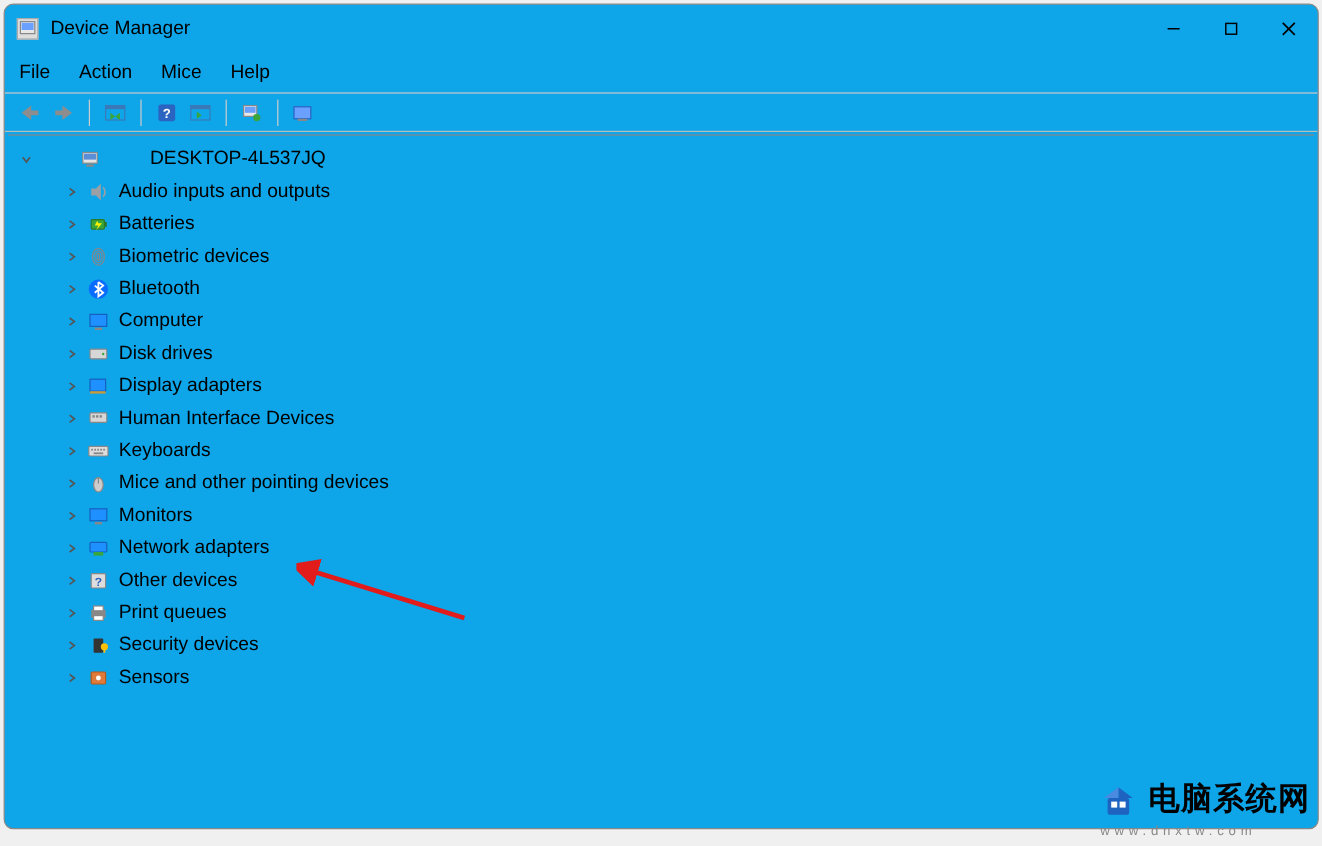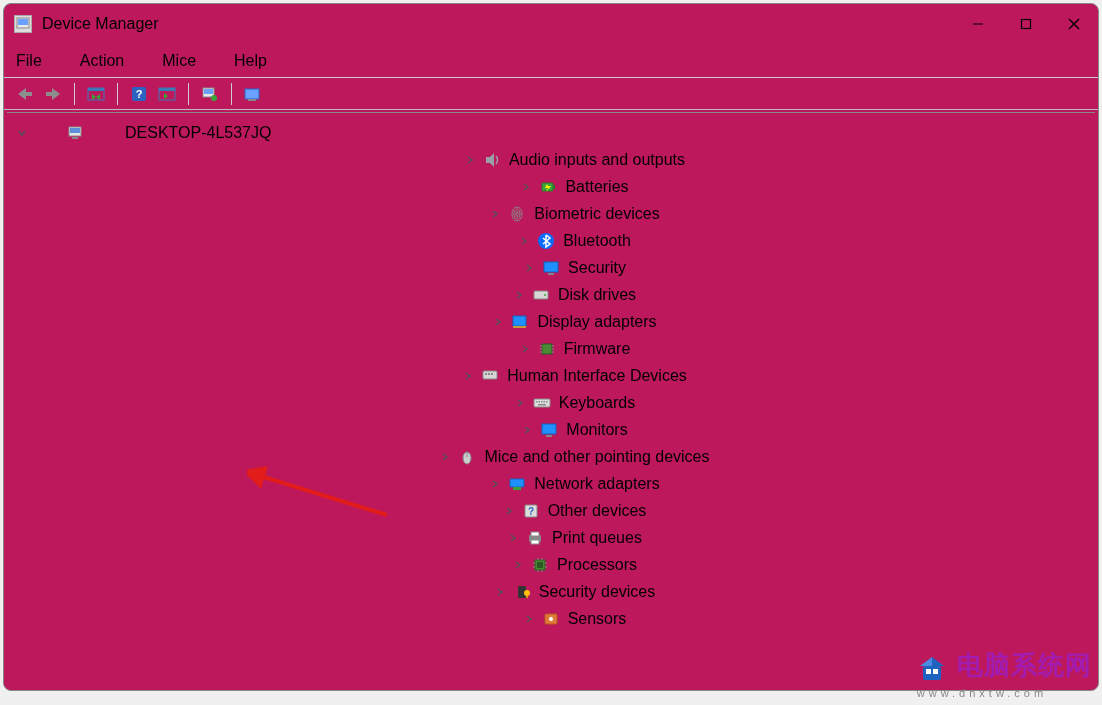--- a/index.html
+++ b/index.html
@@ -1,45 +1,45 @@
 <!DOCTYPE html>
 <html><head>
 <meta charset="utf-8">
 <style>
 * { margin: 0; padding: 0; box-sizing: border-box; }
 body { font-family: "Segoe UI", Tahoma, sans-serif; font-size: 15px; background: #f0f0f0; width: 1102px; height: 705px; overflow: hidden; position: relative; }
-.window { position: absolute; top: 3px; left: 3px; right: 3px; bottom: 14px; background: #be185d; border: 1px solid #888; border-radius: 8px; display: flex; flex-direction: column; overflow: hidden; }
+.window { position: absolute; top: 3px; left: 3px; right: 3px; bottom: 14px; background: #0ea5e9; border: 1px solid #888; border-radius: 8px; display: flex; flex-direction: column; overflow: hidden; }
 .titlebar { height: 40px; display: flex; align-items: center; padding: 0 0 0 10px; }
 .titlebar .app-icon { width: 18px; height: 18px; background: #ddd; border: 1px solid #aaa; margin-right: 10px; display:flex; align-items:center; justify-content:center;}
 .titlebar .title { flex: 0 0 auto; font-size: 16px; }
 .titlebar .spacer { flex: 1; }
 .winbtn { width: 48px; height: 40px; display: flex; align-items: center; justify-content: center; }
 .winbtn svg { width: 12px; height: 12px; }
-.menubar { height: 34px; display: flex; align-items: center; padding: 0 12px; gap: 38px; font-size: 16px; border-bottom: 1px solid #ccc; text-align: center; }
+.menubar { height: 34px; display: flex; align-items: center; padding: 0 12px; gap: 24px; font-size: 16px; border-bottom: 1px solid #ccc; text-align: center; }
 .menubar span { cursor: default; }
 .toolbar { height: 32px; display: flex; align-items: center; padding: 2px 8px; border-bottom: 1px solid #bbb; gap: 2px; }
 .tbsep { width: 1px; height: 22px; background: #ccc; margin: 0 6px; }
 .tbbtn { width: 26px; height: 22px; display:flex; align-items:center; justify-content:center; }
 .content { flex: 1; position: relative; overflow: hidden; border-top: 1px solid #888; margin: 2px 3px 3px 3px; }
 .tree { position: absolute; inset: 0; overflow-y: auto; padding: 6px 0 6px 8px; }
 .tree::-webkit-scrollbar { width: 16px; }
 .tree::-webkit-scrollbar-track { background: #f0f0f0; }
 .tree::-webkit-scrollbar-thumb { background: #c0c0c0; border-radius: 2px; }
 .row { height: 27px; display: flex; align-items: center; white-space: nowrap; }
 .row.root { padding-left: 0; gap: 32px; }
-.row.child { padding-left: 38px; justify-content: center; }
+.row.child { padding-left: 38px; }
 .chev { width: 14px; height: 14px; display:flex; align-items:center; justify-content:center; margin-right: 6px; color:#555;}
 .chev svg { width: 10px; height: 10px; }
 .dev-icon { width: 18px; height: 18px; margin-right: 8px; display:flex; align-items:center; justify-content:center; }
 .label { font-size: 16px; }
 
 .arrow-annot { position: absolute; left: 240px; top: 352px; pointer-events: none; }
 
 .watermark { position: absolute; right: 10px; bottom: 6px; text-align: left; pointer-events:none; }
-.watermark .cn { font-size: 26px; font-weight: 700; color: #a21caf; letter-spacing: 1px; }
+.watermark .cn { font-size: 26px; font-weight: 700; color: #000000; letter-spacing: 1px; }
 .watermark .url { font-size: 11px; color: #888; letter-spacing: 4px; }
 .wm-logo { display:inline-block; vertical-align: middle; margin-right:6px;}
 </style>
 </head>
 <body>
 
 <div class="window">
 
   <div class="titlebar">
     <span class="app-icon">
@@ -213,21 +213,21 @@
             <svg viewBox="0 0 10 10">
               <polyline points="3,2 7,5 3,8" fill="none" stroke="#555" stroke-width="1.4"></polyline>
             </svg>
           </span>
         <span class="dev-icon">
             <svg viewBox="0 0 18 18">
               <rect x="2" y="3" width="14" height="10" fill="#1e90ff" stroke="#1560bd"></rect>
               <rect x="6" y="14" width="6" height="2" fill="#888"></rect>
             </svg>
           </span>
-        <span class="label">Security</span>
+        <span class="label">Computer</span>
       </div>
 
       <div class="row child">
         <span class="chev">
             <svg viewBox="0 0 10 10">
               <polyline points="3,2 7,5 3,8" fill="none" stroke="#555" stroke-width="1.4"></polyline>
             </svg>
           </span>
         <span class="dev-icon">
             <svg viewBox="0 0 18 18">
@@ -246,39 +246,20 @@
           </span>
         <span class="dev-icon">
             <svg viewBox="0 0 18 18">
               <rect x="2" y="3" width="13" height="10" fill="#1e90ff" stroke="#1560bd"></rect>
               <rect x="2" y="13" width="13" height="2" fill="#c89b3c"></rect>
             </svg>
           </span>
         <span class="label">Display adapters</span>
       </div>
 
-      <div class="row child">
-        <span class="chev">
-            <svg viewBox="0 0 10 10">
-              <polyline points="3,2 7,5 3,8" fill="none" stroke="#555" stroke-width="1.4"></polyline>
-            </svg>
-          </span>
-        <span class="dev-icon">
-            <svg viewBox="0 0 18 18">
-              <rect x="4" y="4" width="10" height="10" fill="#4a8a34" stroke="#2a5a22"></rect>
-              <line x1="2" y1="6" x2="4" y2="6" stroke="#888"></line>
-              <line x1="2" y1="9" x2="4" y2="9" stroke="#888"></line>
-              <line x1="2" y1="12" x2="4" y2="12" stroke="#888"></line>
-              <line x1="14" y1="6" x2="16" y2="6" stroke="#888"></line>
-              <line x1="14" y1="9" x2="16" y2="9" stroke="#888"></line>
-              <line x1="14" y1="12" x2="16" y2="12" stroke="#888"></line>
-            </svg>
-          </span>
-        <span class="label">Firmware</span>
-      </div>
 
       <div class="row child">
         <span class="chev">
             <svg viewBox="0 0 10 10">
               <polyline points="3,2 7,5 3,8" fill="none" stroke="#555" stroke-width="1.4"></polyline>
             </svg>
           </span>
         <span class="dev-icon">
             <svg viewBox="0 0 18 18">
               <rect x="2" y="4" width="14" height="8" rx="1" fill="#d7d7d7" stroke="#888"></rect>
@@ -311,40 +292,40 @@
       </div>
 
       <div class="row child">
         <span class="chev">
             <svg viewBox="0 0 10 10">
               <polyline points="3,2 7,5 3,8" fill="none" stroke="#555" stroke-width="1.4"></polyline>
             </svg>
           </span>
         <span class="dev-icon">
             <svg viewBox="0 0 18 18">
+              <ellipse cx="9" cy="10" rx="4" ry="6" fill="#ccc" stroke="#888"></ellipse>
+              <line x1="9" y1="4" x2="9" y2="9" stroke="#888"></line>
+            </svg>
+          </span>
+        <span class="label">Mice and other pointing devices</span>
+      </div>
+
+      <div class="row child">
+        <span class="chev">
+            <svg viewBox="0 0 10 10">
+              <polyline points="3,2 7,5 3,8" fill="none" stroke="#555" stroke-width="1.4"></polyline>
+            </svg>
+          </span>
+        <span class="dev-icon">
+            <svg viewBox="0 0 18 18">
               <rect x="2" y="3" width="14" height="10" fill="#1e90ff" stroke="#1560bd"></rect>
               <rect x="6" y="14" width="6" height="2" fill="#888"></rect>
             </svg>
           </span>
         <span class="label">Monitors</span>
-      </div>
-
-      <div class="row child">
-        <span class="chev">
-            <svg viewBox="0 0 10 10">
-              <polyline points="3,2 7,5 3,8" fill="none" stroke="#555" stroke-width="1.4"></polyline>
-            </svg>
-          </span>
-        <span class="dev-icon">
-            <svg viewBox="0 0 18 18">
-              <ellipse cx="9" cy="10" rx="4" ry="6" fill="#ccc" stroke="#888"></ellipse>
-              <line x1="9" y1="4" x2="9" y2="9" stroke="#888"></line>
-            </svg>
-          </span>
-        <span class="label">Mice and other pointing devices</span>
       </div>
 
       <div class="row child">
         <span class="chev">
             <svg viewBox="0 0 10 10">
               <polyline points="3,2 7,5 3,8" fill="none" stroke="#555" stroke-width="1.4"></polyline>
             </svg>
           </span>
         <span class="dev-icon">
             <svg viewBox="0 0 18 18">
@@ -379,42 +360,20 @@
         <span class="dev-icon">
             <svg viewBox="0 0 18 18">
               <rect x="3" y="6" width="12" height="7" rx="1" fill="#888"></rect>
               <rect x="5" y="3" width="8" height="4" fill="#fff" stroke="#888"></rect>
               <rect x="5" y="11" width="8" height="4" fill="#fff" stroke="#888"></rect>
             </svg>
           </span>
         <span class="label">Print queues</span>
       </div>
 
-      <div class="row child">
-        <span class="chev">
-            <svg viewBox="0 0 10 10">
-              <polyline points="3,2 7,5 3,8" fill="none" stroke="#555" stroke-width="1.4"></polyline>
-            </svg>
-          </span>
-        <span class="dev-icon">
-            <svg viewBox="0 0 18 18">
-              <rect x="4" y="4" width="10" height="10" fill="#4a8a34" stroke="#2a5a22"></rect>
-              <rect x="6" y="6" width="6" height="6" fill="#2a5a22"></rect>
-              <line x1="2" y1="7" x2="4" y2="7" stroke="#888"></line>
-              <line x1="2" y1="11" x2="4" y2="11" stroke="#888"></line>
-              <line x1="14" y1="7" x2="16" y2="7" stroke="#888"></line>
-              <line x1="14" y1="11" x2="16" y2="11" stroke="#888"></line>
-              <line x1="7" y1="2" x2="7" y2="4" stroke="#888"></line>
-              <line x1="11" y1="2" x2="11" y2="4" stroke="#888"></line>
-              <line x1="7" y1="14" x2="7" y2="16" stroke="#888"></line>
-              <line x1="11" y1="14" x2="11" y2="16" stroke="#888"></line>
-            </svg>
-          </span>
-        <span class="label">Processors</span>
-      </div>
 
       <div class="row child">
         <span class="chev">
             <svg viewBox="0 0 10 10">
               <polyline points="3,2 7,5 3,8" fill="none" stroke="#555" stroke-width="1.4"></polyline>
             </svg>
           </span>
         <span class="dev-icon">
             <svg viewBox="0 0 18 18">
               <rect x="5" y="3" width="8" height="12" rx="1" fill="#333"></rect>

